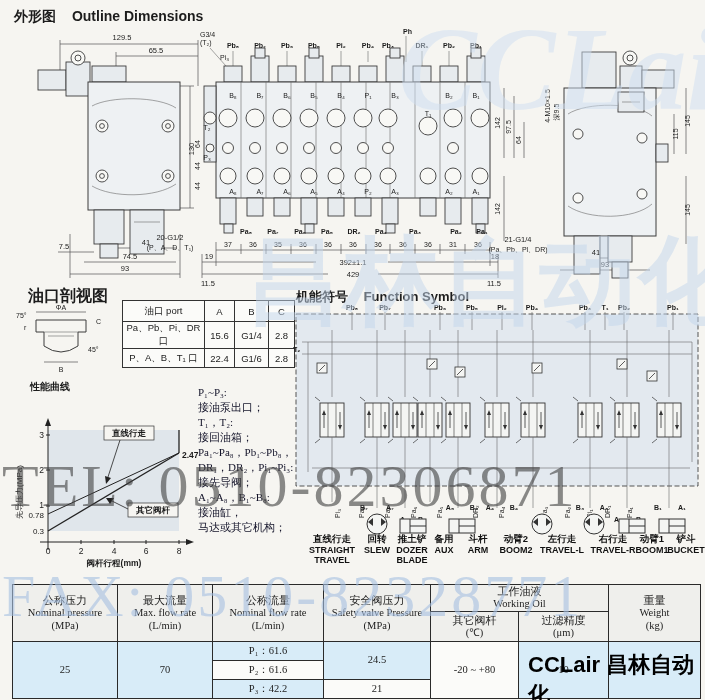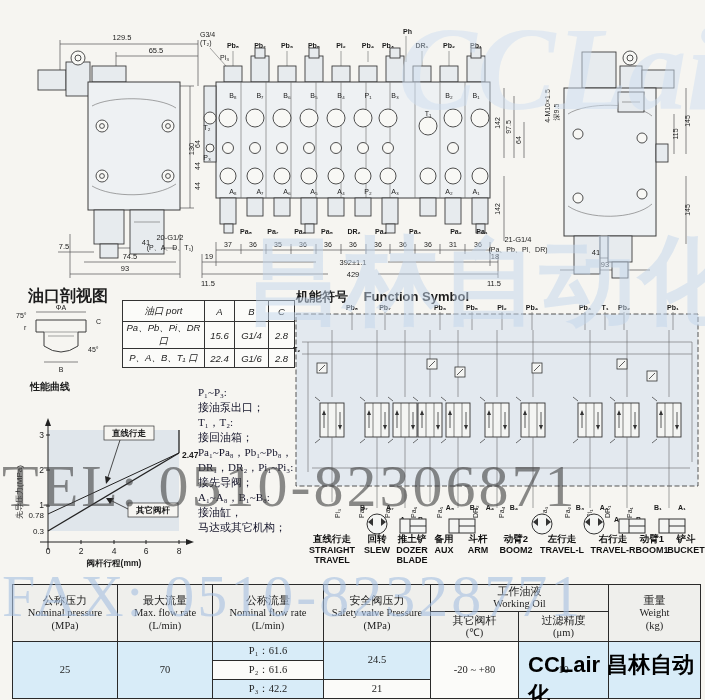--- a/index.html
+++ b/index.html
@@ -43,20 +43,24 @@
   .brand{position:absolute;top:650px;left:528px;font-size:22px;font-weight:bold;color:#000;
       z-index:8;font-family:"Liberation Sans",sans-serif;}
 </style>
 </head>
 <body>
 
 <div class="page">
 
   <div class="wm wm-cclair">CCLair</div>
 
+  <div class="abs sec-title" style="left:14px;top:8px;">
+    <span>外形图</span>
+    <span class="en">Outline Dimensions</span>
+  </div>
 
   <svg style="left:30px;top:26px;" width="180" height="258">
     <g>
       <line class="dimline" x1="30" y1="18" x2="168" y2="18"></line>
       <line class="dimline" x1="30" y1="14" x2="30" y2="48"></line>
       <line class="dimline" x1="168" y1="14" x2="168" y2="60"></line>
       <line class="dimline" x1="86" y1="30" x2="168" y2="30"></line>
       <line class="dimline" x1="86" y1="26" x2="86" y2="44"></line>
       <line class="dimline" x1="160" y1="60" x2="160" y2="182"></line>
       <line class="dimline" x1="150" y1="60" x2="164" y2="60"></line>
@@ -360,21 +364,21 @@
       <line class="dimline" x1="28" y1="10" x2="78" y2="10"></line>
       <line class="dimline" x1="36" y1="60" x2="70" y2="60"></line>
     </g>
     <text class="dtx2" x="53" y="8" text-anchor="middle">ΦA</text>
     <text class="dtx2" x="8" y="16">75°</text>
     <text class="dtx2" x="88" y="22">C</text>
     <text class="dtx2" x="80" y="50">45°</text>
     <text class="dtx2" x="53" y="70" text-anchor="middle">B</text>
     <text class="dtx2" x="16" y="28">r</text>
   </svg>
-  <table class="oil-table abs" style="left:122px;top:300px;width:172px;font-style:italic;">
+  <table class="oil-table abs" style="left:122px;top:300px;width:172px;">
     <colgroup>
         <col style="width:82px">
         <col style="width:30px">
         <col style="width:34px">
         <col style="width:26px">
       </colgroup>
     <tbody>
         <tr>
       <th>油口  port</th>
       <th>A</th>

